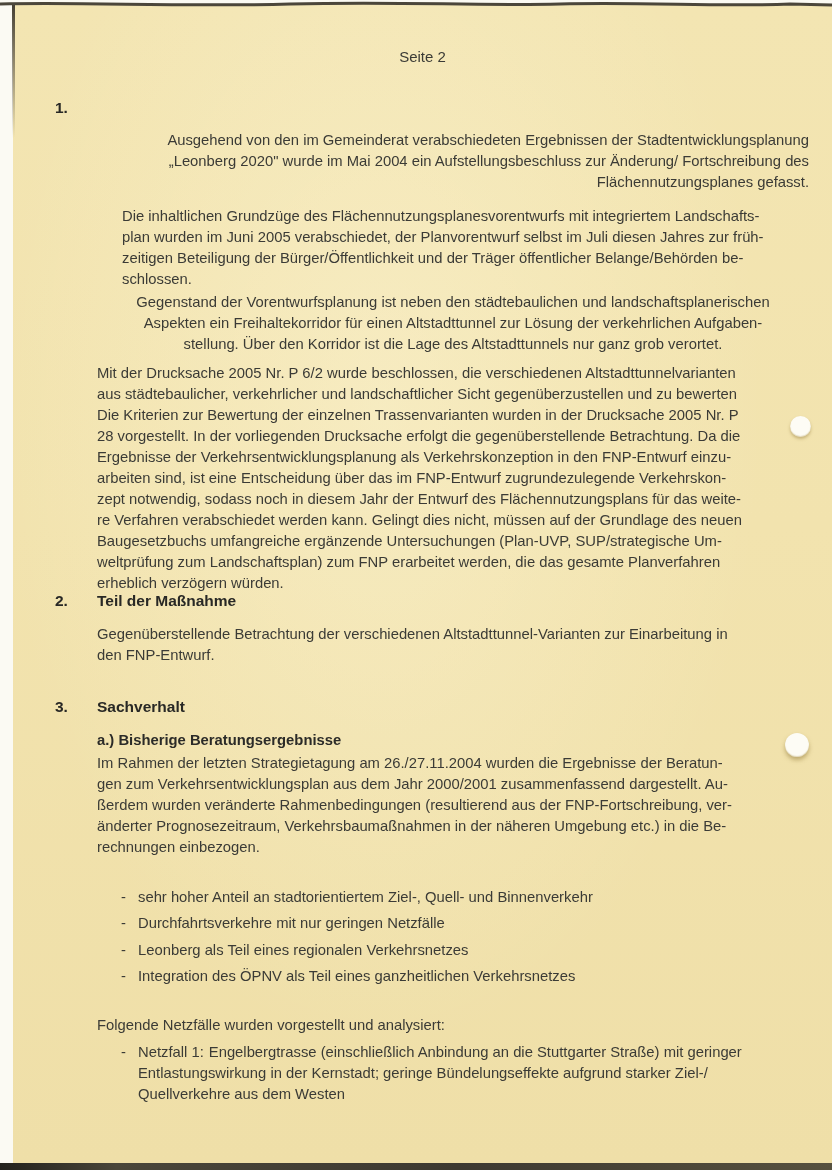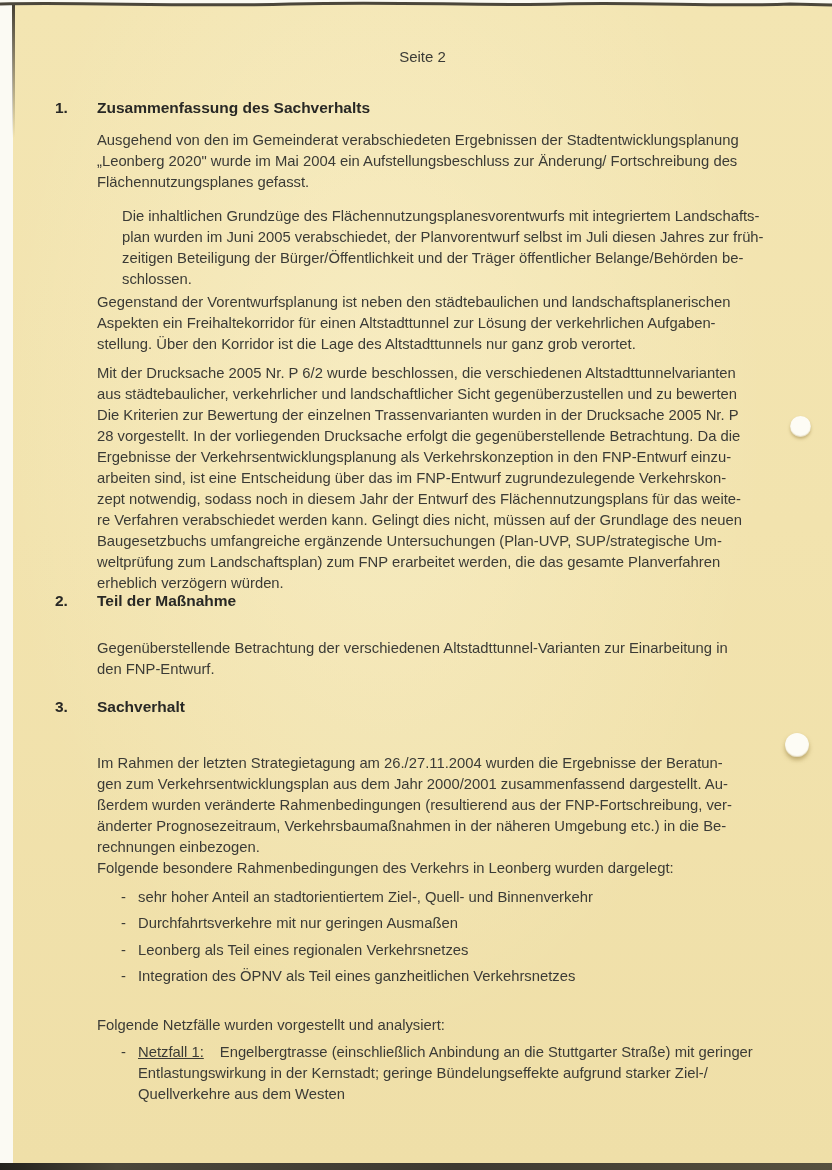--- a/index.html
+++ b/index.html
@@ -35,81 +35,80 @@
 
   .block{position:absolute;color:#3b3b36;}
   .page-label{left:0;width:819px;text-align:center;font-size:15px;}
   .sec-heading{left:42px;width:740px;font-weight:bold;font-size:15.5px;color:#282825;display:flex;}
   .sec-num{width:42px;flex:none;}
   .para{left:84px;width:712px;font-size:14.8px;line-height:21px;white-space:pre-line;}
   .sub-heading{left:84px;width:712px;font-size:14.8px;font-weight:bold;color:#2b2b28;}
   .bullet-row{position:absolute;left:108px;width:688px;display:flex;font-size:14.8px;line-height:21px;color:#3b3b36;}
   .dash{width:17px;flex:none;}
   .bullet-body{flex:1;white-space:pre-line;}
-  .u{text-decoration:underline;margin-right:16px;}
+  .u{margin-right:5px;}
 </style>
 </head>
 <body>
 
 <div class="paper">
 
   <div class="block page-label" style="top:44px;">Seite 2</div>
 
   <div class="block sec-heading" style="top:95px;">
     <span class="sec-num">1.</span>
-    <span>Zusammenfassung des Sachverhalts</span>
   </div>
-  <div class="block para" style="top:126px;">Ausgehend von den im Gemeinderat verabschiedeten Ergebnissen der Stadtentwicklungsplanung
+  <div class="block para" style="top:126px;text-align:right;">Ausgehend von den im Gemeinderat verabschiedeten Ergebnissen der Stadtentwicklungsplanung
 „Leonberg 2020" wurde im Mai 2004 ein Aufstellungsbeschluss zur Änderung/ Fortschreibung des
 Flächennutzungsplanes gefasst.</div>
   <div class="block para" style="top:202px;margin-left:25px;">Die inhaltlichen Grundzüge des Flächennutzungsplanesvorentwurfs mit integriertem Landschafts-
 plan wurden im Juni 2005 verabschiedet, der Planvorentwurf selbst im Juli diesen Jahres zur früh-
 zeitigen Beteiligung der Bürger/Öffentlichkeit und der Träger öffentlicher Belange/Behörden be-
 schlossen.</div>
-  <div class="block para" style="top:288px;">Gegenstand der Vorentwurfsplanung ist neben den städtebaulichen und landschaftsplanerischen
+  <div class="block para" style="top:288px;text-align:center;">Gegenstand der Vorentwurfsplanung ist neben den städtebaulichen und landschaftsplanerischen
 Aspekten ein Freihaltekorridor für einen Altstadttunnel zur Lösung der verkehrlichen Aufgaben-
 stellung. Über den Korridor ist die Lage des Altstadttunnels nur ganz grob verortet.</div>
   <div class="block para" style="top:359px;">Mit der Drucksache 2005 Nr. P 6/2 wurde beschlossen, die verschiedenen Altstadttunnelvarianten
 aus städtebaulicher, verkehrlicher und landschaftlicher Sicht gegenüberzustellen und zu bewerten
 Die Kriterien zur Bewertung der einzelnen Trassenvarianten wurden in der Drucksache 2005 Nr. P
 28 vorgestellt. In der vorliegenden Drucksache erfolgt die gegenüberstellende Betrachtung. Da die
 Ergebnisse der Verkehrsentwicklungsplanung als Verkehrskonzeption in den FNP-Entwurf einzu-
 arbeiten sind, ist eine Entscheidung über das im FNP-Entwurf zugrundezulegende Verkehrskon-
 zept notwendig, sodass noch in diesem Jahr der Entwurf des Flächennutzungsplans für das weite-
 re Verfahren verabschiedet werden kann. Gelingt dies nicht, müssen auf der Grundlage des neuen
 Baugesetzbuchs umfangreiche ergänzende Untersuchungen (Plan-UVP, SUP/strategische Um-
 weltprüfung zum Landschaftsplan) zum FNP erarbeitet werden, die das gesamte Planverfahren
 erheblich verzögern würden.</div>
 
   <div class="block sec-heading" style="top:588px;">
     <span class="sec-num">2.</span>
     <span>Teil der Maßnahme</span>
   </div>
-  <div class="block para" style="top:634px;">Gegenüberstellende Betrachtung der verschiedenen Altstadttunnel-Varianten zur Einarbeitung in
+  <div class="block para" style="top:620px;">Gegenüberstellende Betrachtung der verschiedenen Altstadttunnel-Varianten zur Einarbeitung in
 den FNP-Entwurf.</div>
 
   <div class="block sec-heading" style="top:694px;">
     <span class="sec-num">3.</span>
     <span>Sachverhalt</span>
   </div>
+  <div class="block sub-heading" style="top:728px;">a.) Bisherige Beratungsergebnisse</div>
   <div class="block para" style="top:749px;">Im Rahmen der letzten Strategietagung am 26./27.11.2004 wurden die Ergebnisse der Beratun-
 gen zum Verkehrsentwicklungsplan aus dem Jahr 2000/2001 zusammenfassend dargestellt. Au-
 ßerdem wurden veränderte Rahmenbedingungen (resultierend aus der FNP-Fortschreibung, ver-
 änderter Prognosezeitraum, Verkehrsbaumaßnahmen in der näheren Umgebung etc.) in die Be-
 rechnungen einbezogen.</div>
 
-  <div class="block para" style="top:854px;">Folgende besondere Rahmenbedingungen des Verkehrs in Leonberg wurden dargelegt:</div>
 
   <div class="bullet-row" style="top:883px;">
     <span class="dash">-</span>
     <span class="bullet-body">sehr hoher Anteil an stadtorientiertem Ziel-, Quell- und Binnenverkehr</span>
   </div>
   <div class="bullet-row" style="top:909px;">
     <span class="dash">-</span>
-    <span class="bullet-body">Durchfahrtsverkehre mit nur geringen Ausmaßen</span>
+    <span class="bullet-body">Durchfahrtsverkehre mit nur geringen Netzfälle</span>
   </div>
   <div class="bullet-row" style="top:936px;">
     <span class="dash">-</span>
     <span class="bullet-body">Leonberg als Teil eines regionalen Verkehrsnetzes</span>
   </div>
   <div class="bullet-row" style="top:962px;">
     <span class="dash">-</span>
     <span class="bullet-body">Integration des ÖPNV als Teil eines ganzheitlichen Verkehrsnetzes</span>
   </div>
 

